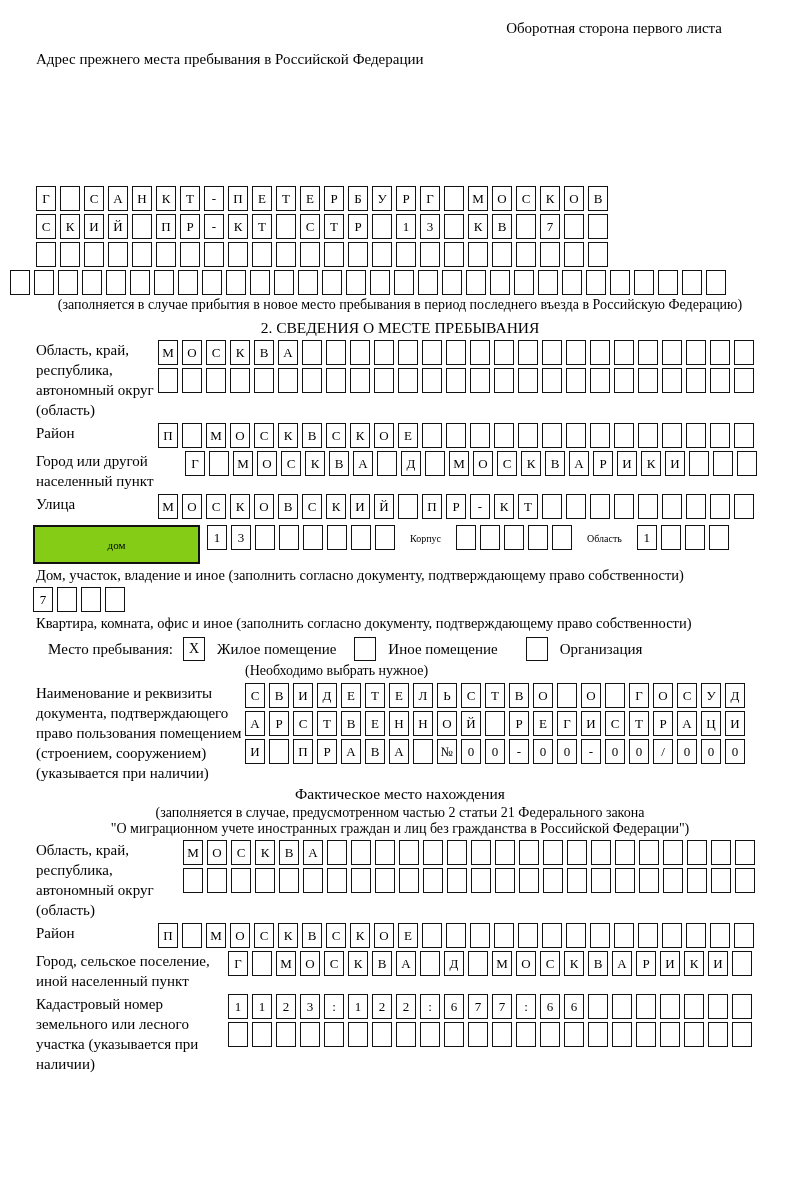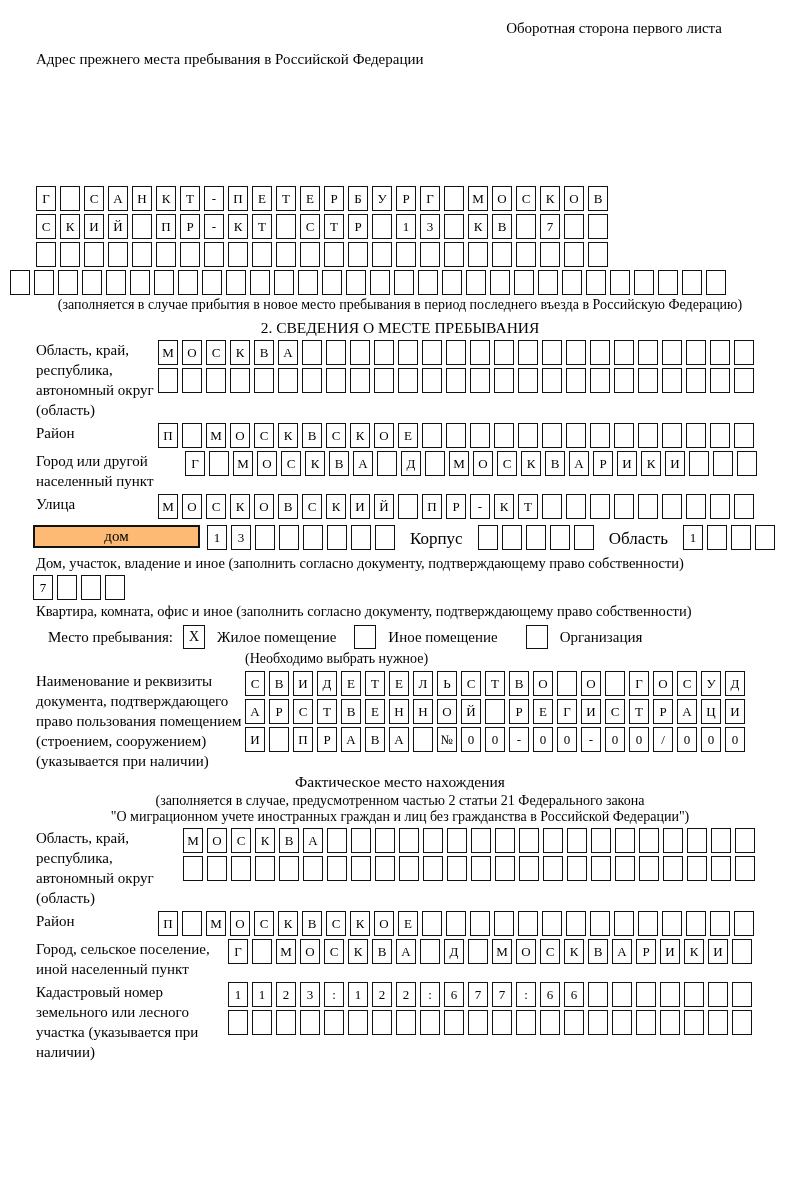--- a/index.html
+++ b/index.html
@@ -17,24 +17,24 @@
   .field{display:flex;align-items:flex-start;margin-left:36px;margin-top:3px;}
   .label{font-size:15px;line-height:20px;}
   .w137{flex:0 0 137px;} .w122{flex:0 0 122px;} .w149{flex:0 0 149px;}
   .w209{flex:0 0 209px;} .w147{flex:0 0 147px;} .w196{flex:0 0 192px;}
   .mt12{margin-top:12px;flex-direction:column;}
   .fullrow{margin-left:10px;margin-top:3px;}
   .note{text-align:center;font-size:14px;margin-top:2px;}
   .heading{text-align:center;font-weight:normal;font-size:15.5px;margin-top:6px;}
   .caption{margin-left:36px;font-size:14.5px;margin-top:3px;}
   .domrow{display:flex;align-items:flex-start;margin-left:33px;margin-top:6px;gap:7px;}
-  .bigbox{box-sizing:border-box;border:2px solid #121212;height:23px;display:flex;
-          align-items:center;justify-content:center;font-size:15px;background:#fdba74;}
+  .bigbox{box-sizing:border-box;border:2px solid #121212;height:39px;display:flex;
+          align-items:center;justify-content:center;font-size:11px;background:#84cc16;}
   .bb-dom{width:167px;} .bb-kv{width:152px;}
-  .inline-label{font-size:17px;line-height:27px;padding:0 8px;}
+  .inline-label{font-size:10px;line-height:27px;padding:0 8px;}
   .mesto{display:flex;align-items:center;margin-left:48px;margin-top:5px;font-size:15px;}
   .checkbox{flex:0 0 22px;width:22px;height:24px;box-sizing:border-box;border:1.6px solid #121212;
             display:flex;align-items:center;justify-content:center;font-size:14px;margin:0 12px 0 10px;}
   .mesto .gap1{margin-left:18px;} .mesto .gap2{margin-left:28px;}
   .mesto-note{margin-left:245px;font-size:14px;margin-top:2px;}
   .stamp-wrap{margin-top:-46px;}
   .stamp-box{width:358px;height:163px;box-sizing:border-box;border:2px solid #121212;
              margin-left:395px;background:#fff;}
   .stamp-caption{width:386px;margin-left:380px;text-align:center;font-size:14.5px;
                  line-height:18px;margin-top:5px;}

